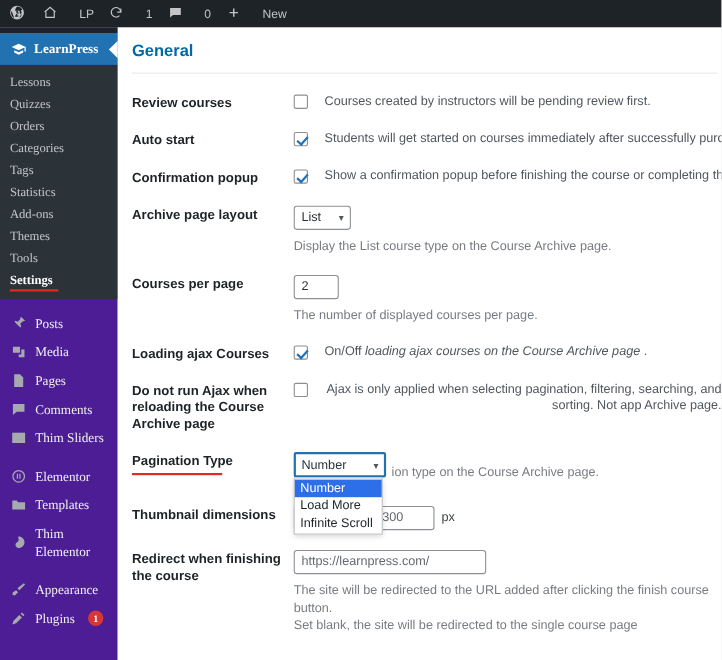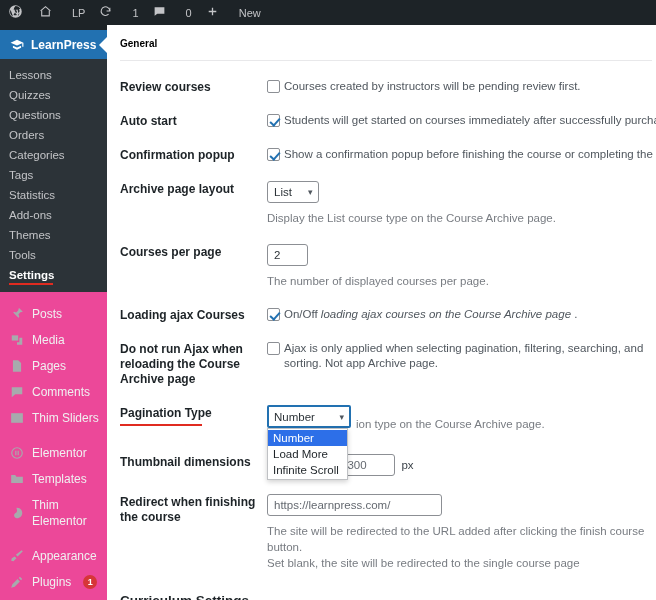--- a/index.html
+++ b/index.html
@@ -27,21 +27,22 @@
   .ab-item:first-child { padding: 0 9px 0 8px; }
   .ab-ico { display: inline-block; line-height: 1; }
   .wp-logo { font-size: 15px; }
   .home-ico { font-size: 12px; }
   .ab-label { font-size: 11px; }
 
   
   .sidebar {
     position: absolute; top: 25px; left: 0;
     width: 107px; height: 575px;
-    background: #ec4899;
+    background: #4c1d95;
+    font-family: Liberation Serif, serif;
   }
   .menu-top {
     height: 5px; background: #1d2327;
   }
   .lp-head {
     position: relative;
     height: 29px; background: #2271b1;
     display: flex; align-items: center; gap: 7px;
     padding-left: 9px; color: #fff;
   }
@@ -88,42 +89,42 @@
   }
 
   
   .content {
     position: absolute; top: 25px; left: 107px;
     width: 549px; height: 575px;
     background: #fff; overflow: hidden;
   }
   .panel { padding: 0 0 0 13px; }
   .page-title {
-    font-size: 10px; font-weight: 600; color: #000000;
+    font-size: 15px; font-weight: 600; color: #0369a1;
     padding: 13px 0 11px 0;
   }
   .hr { height: 1px; background: #e8e8ea; margin-right: 4px; }
 
   .row {
     display: flex; align-items: flex-start;
     padding-top: 18px;
   }
   .row-label {
     width: 147px; flex: 0 0 147px;
     font-size: 12px; font-weight: 700; color: #1d2327;
     line-height: 15px; padding-top: 1px;
     position: relative;
   }
   .row-label .uline {
     position: absolute; left: 0; bottom: -5px;
     width: 82px; height: 2px; background: #e02b20;
   }
   .row-field { flex: 1; min-width: 0; }
 
-  .cbline { display: flex; align-items: flex-start; gap: 4px; }
+  .cbline { display: flex; align-items: flex-start; gap: 15px; text-align: right; }
   .cb {
     width: 13px; height: 13px; flex: 0 0 13px;
     border: 1px solid #8c8f94; border-radius: 2px;
     background: #fff; margin-top: 1px;
     position: relative;
   }
   .cb.checked::after {
     content: "";
     position: absolute; left: 3.5px; top: 0.5px;
     width: 4px; height: 8px;
@@ -250,21 +251,20 @@
           <path d="M12 3L1 8l11 5 9-4.09V15h2V8L12 3zM5 13.18v3.5L12 20l7-3.32v-3.5l-7 3.18-7-3.18z"></path>
         </svg>
       </span>
       <span class="lp-label">LearnPress</span>
       <span class="arrow"></span>
     </div>
 
     <div class="sub">
       <a class="sub-item">Lessons</a>
       <a class="sub-item">Quizzes</a>
-      <a class="sub-item">Questions</a>
       <a class="sub-item">Orders</a>
       <a class="sub-item">Categories</a>
       <a class="sub-item">Tags</a>
       <a class="sub-item">Statistics</a>
       <a class="sub-item">Add-ons</a>
       <a class="sub-item">Themes</a>
       <a class="sub-item">Tools</a>
       <a class="sub-item current">
         <span>Settings</span>
         <span class="uline"></span>

